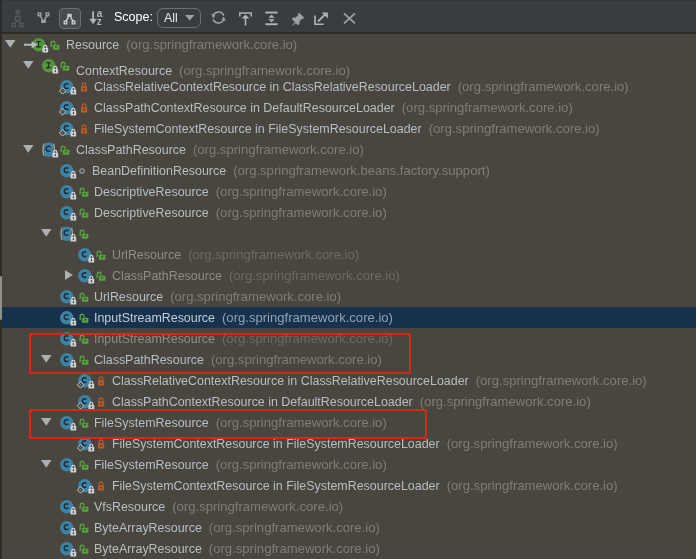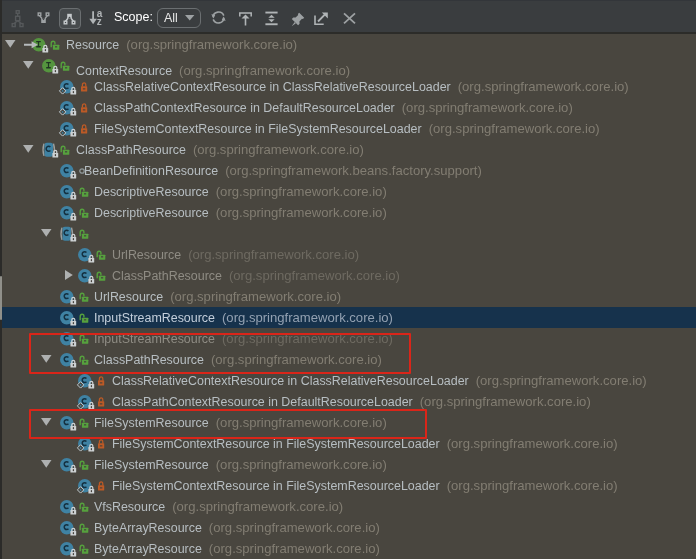--- a/index.html
+++ b/index.html
@@ -218,21 +218,21 @@
     <svg class="ab" style="left:59.5px;top:4px" width="13.5" height="13.5" viewBox="0 0 13.5 13.5">
       <circle cx="6.75" cy="6.75" r="6.75" fill="#3f82a3"></circle>
       <path d="M8.45 4.4a2.45 2.45 0 1 0 0 3.4" fill="none" stroke="#143040" stroke-width="1.5"></path>
       <path d="M11.8 10V8.85a1.5 1.5 0 0 1 3 0V10" fill="none" stroke="#cdd1d3" stroke-width="1.25"></path>
       <rect x="10.4" y="10" width="5.8" height="4.6" rx="0.5" fill="#cdd1d3"></rect>
       <rect x="12.75" y="11" width="1.3" height="2.2" rx="0.65" fill="#45423c"></rect>
     </svg>
     <svg class="ab" style="left:79.0px;top:7.5px" width="6" height="6" viewBox="0 0 6 6">
       <circle cx="3" cy="3" r="2.2" fill="none" stroke="#8f9799" stroke-width="1.3"></circle>
     </svg>
-    <div class="ab txt" style="left:84px;top:0"><span class="nm">BeanDefinitionResource</span><span class="pk">(org.springframework.beans.factory.support)</span></div>
+    <div class="ab txt" style="left:92px;top:0"><span class="nm">BeanDefinitionResource</span><span class="pk">(org.springframework.beans.factory.support)</span></div>
   </div>
 <div class="ab row" style="top:181px">
     <svg class="ab" style="left:59.5px;top:4px" width="13.5" height="13.5" viewBox="0 0 13.5 13.5">
       <circle cx="6.75" cy="6.75" r="6.75" fill="#3f82a3"></circle>
       <path d="M8.45 4.4a2.45 2.45 0 1 0 0 3.4" fill="none" stroke="#143040" stroke-width="1.5"></path>
       <path d="M11.8 10V8.85a1.5 1.5 0 0 1 3 0V10" fill="none" stroke="#cdd1d3" stroke-width="1.25"></path>
       <rect x="10.4" y="10" width="5.8" height="4.6" rx="0.5" fill="#cdd1d3"></rect>
       <rect x="12.75" y="11" width="1.3" height="2.2" rx="0.65" fill="#45423c"></rect>
     </svg>
     <svg class="ab" style="left:78.5px;top:5.7px" width="10" height="10" viewBox="0 0 10 10">

